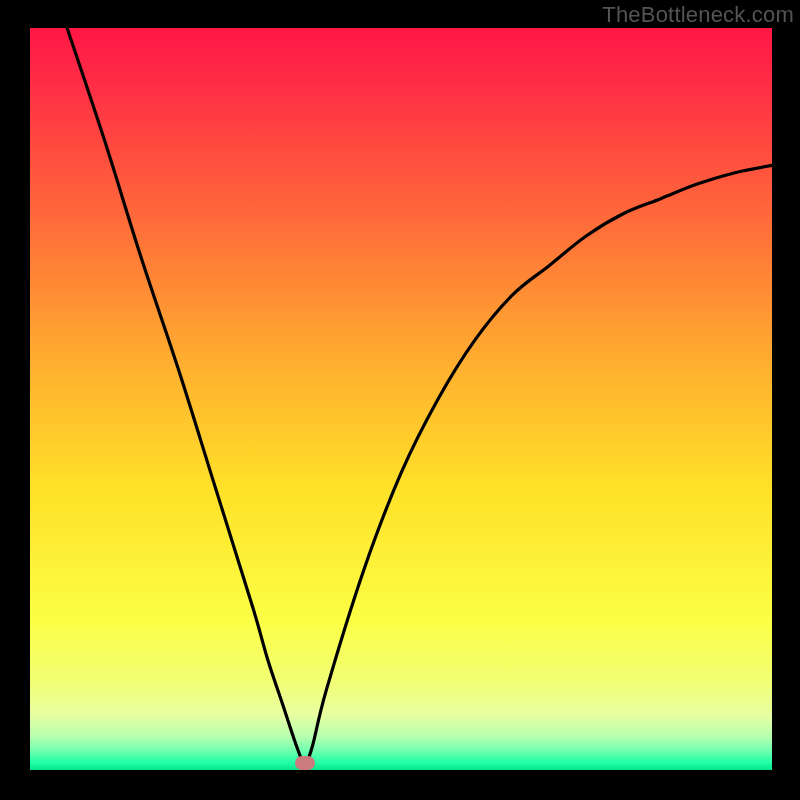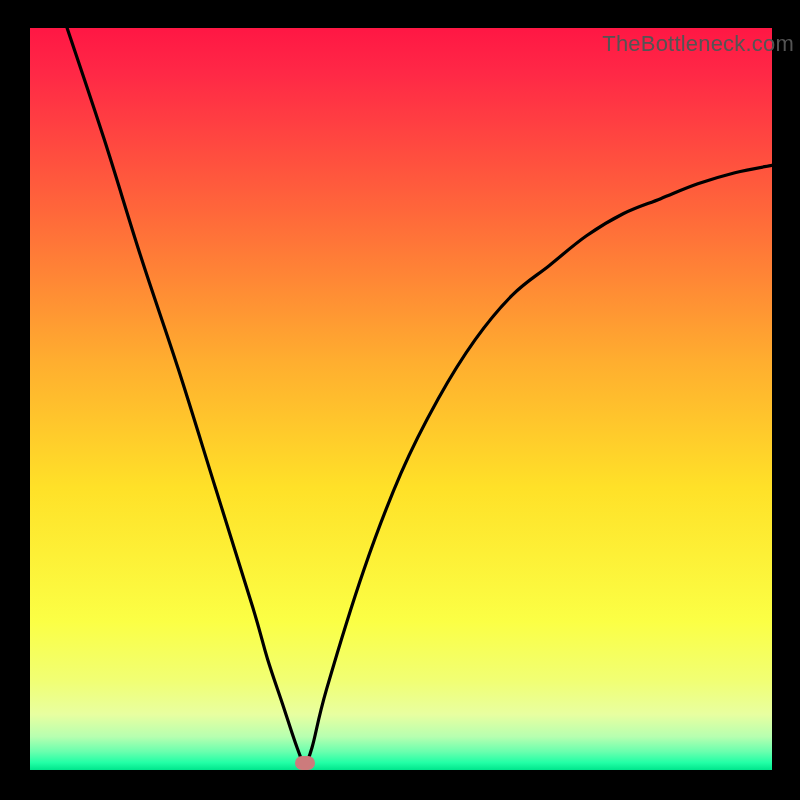--- a/index.html
+++ b/index.html
@@ -19,21 +19,20 @@
   }
   .watermark {
     position: absolute;
     top: 2px;
     right: 6px;
     font-size: 22px;
     color: #545454;
     font-weight: 500;
     letter-spacing: 0.2px;
     z-index: 50;
-    margin-top: 29px;
   }
   .plot {
     position: absolute;
     left: 30px;
     top: 28px;
     width: 742px;
     height: 742px;
     overflow: hidden;
   }
   svg.bg { display:block; }

